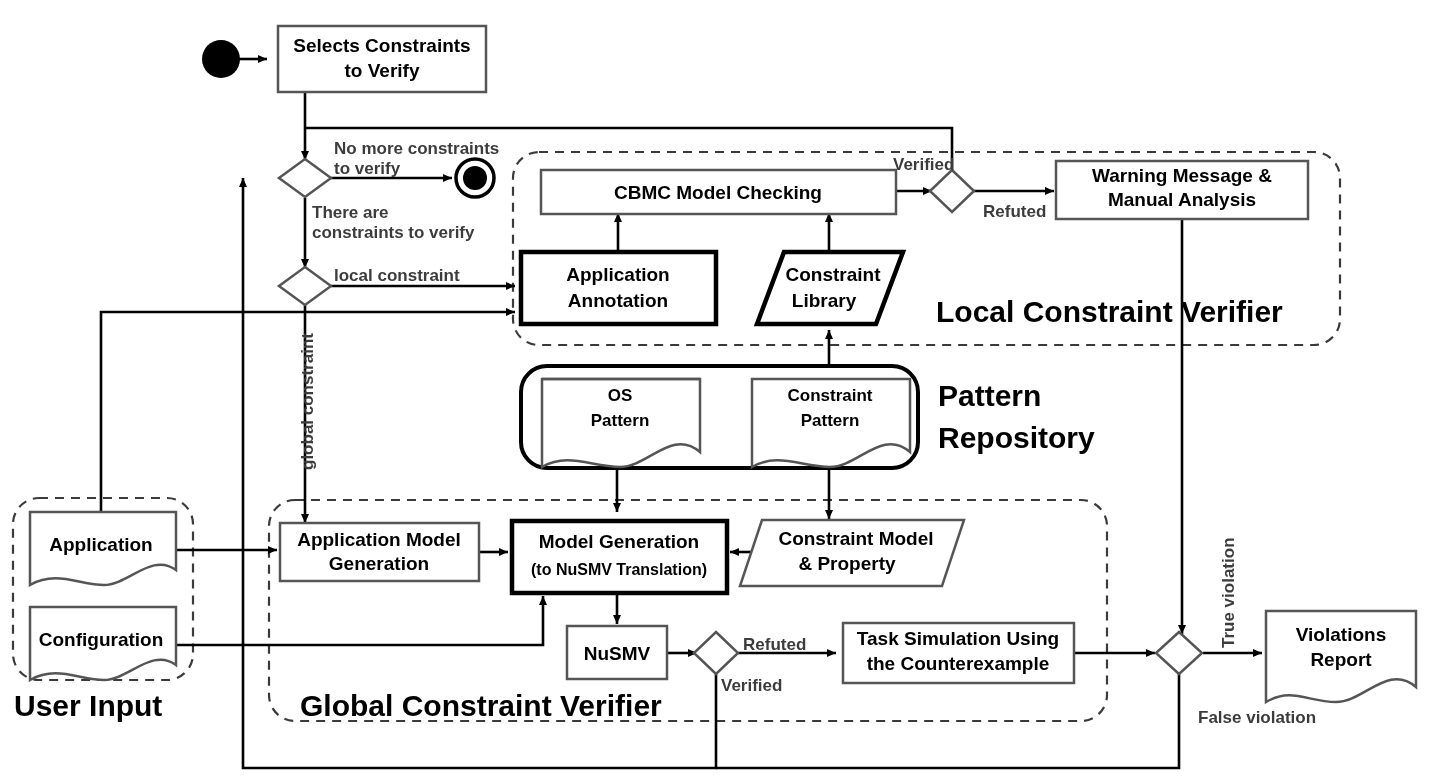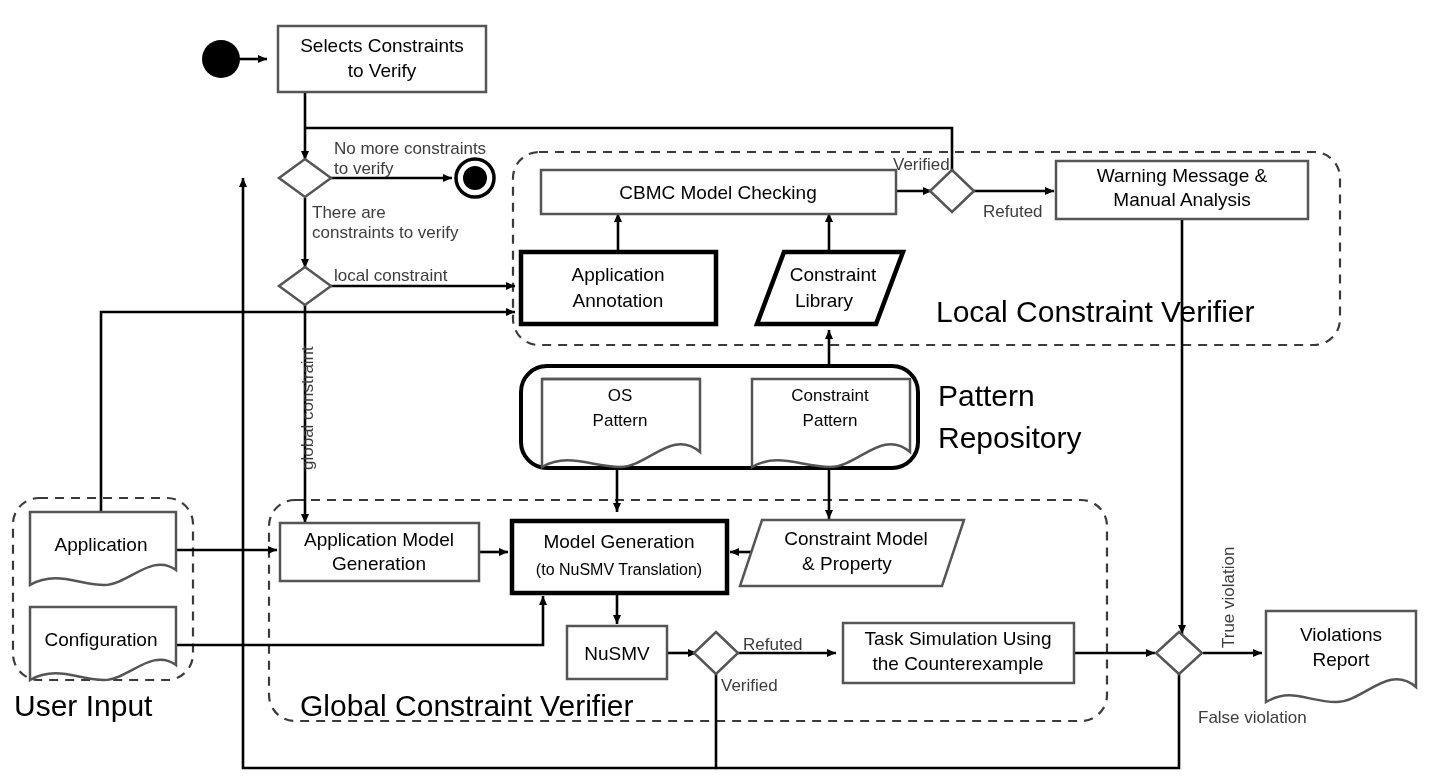--- a/index.html
+++ b/index.html
@@ -1,17 +1,17 @@
 <!DOCTYPE html>
 <html><head>
 <meta charset="utf-8">
 <style>
   html,body{margin:0;padding:0;background:#fff;}
   body{width:1429px;height:778px;font-family:"Liberation Sans",sans-serif;overflow:hidden;}
-  #stage{position:relative;width:1429px;height:778px;}
+  #stage{position:relative;width:1429px;height:778px;font-weight:bold;}
   svg{position:absolute;left:0;top:0;}
   text{font-family:"Liberation Sans",sans-serif;fill:#000;}
   .nodeLbl{font-size:19px;}
   .nodeLblSm{font-size:16px;}
   .guard{font-size:17px;fill:#3c3c3c;}
   .groupLbl{font-size:30px;fill:#000;}
   .patLbl{font-size:17px;}
   .thin{fill:#fff;stroke:#555;stroke-width:2.5;}
   .thick{fill:#fff;stroke:#000;stroke-width:4.5;}
   .dashgrp{fill:none;stroke:#3a3a3a;stroke-width:2.2;stroke-dasharray:9 7;}

